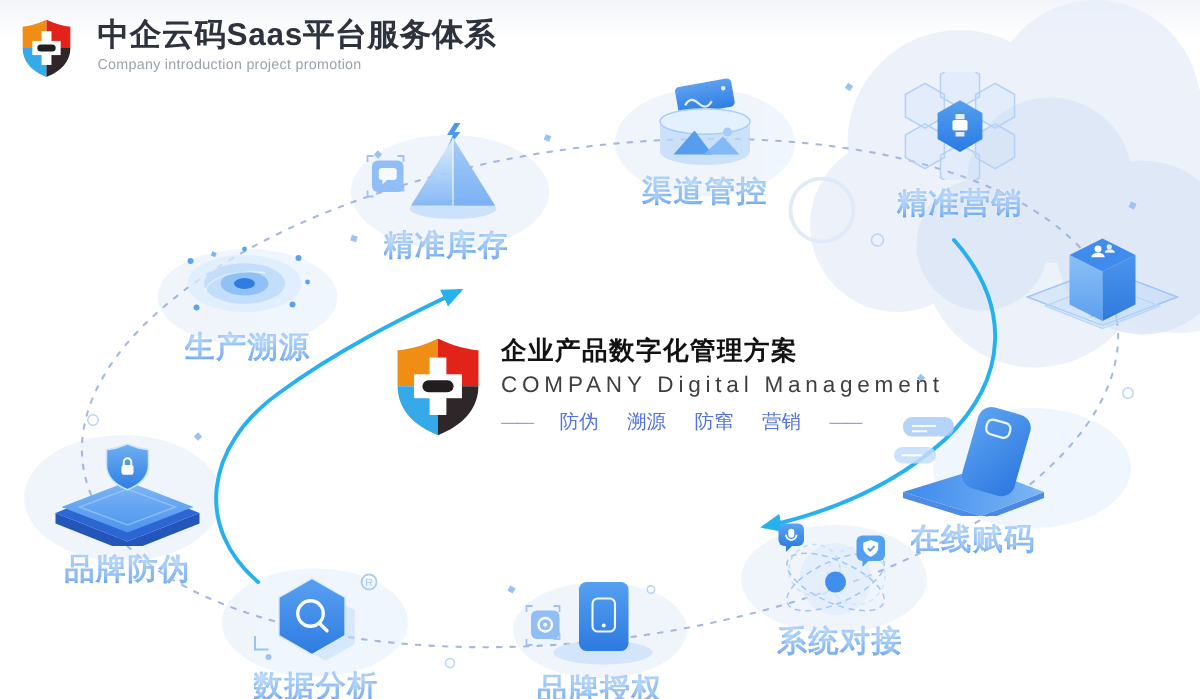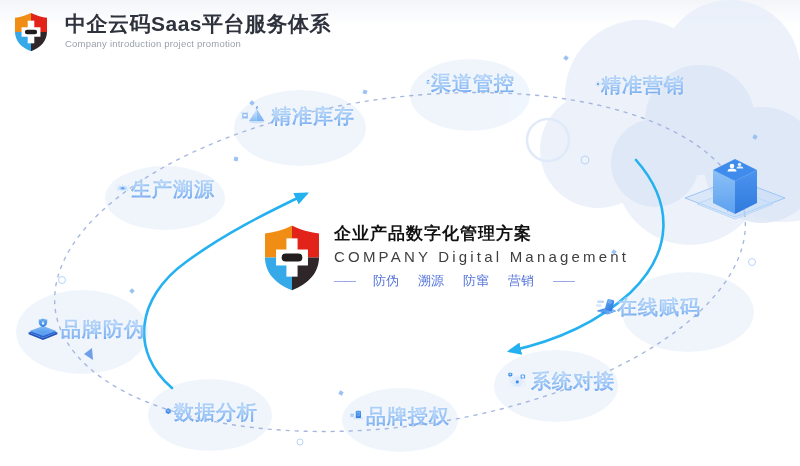--- a/index.html
+++ b/index.html
@@ -12,21 +12,21 @@
   .header{position:absolute;left:14px;top:12px;display:flex;gap:17px;align-items:flex-start;}
   .header h1{margin:0;font-size:21px;font-weight:bold;color:#2d323c;letter-spacing:.5px;line-height:1.15;}
   .header .sub{margin-top:2px;font-size:9.5px;color:#9ba2ac;letter-spacing:.2px;}
   
   .center-block{position:absolute;left:263px;top:224px;display:flex;gap:13px;align-items:flex-start;}
   .center-text h2{margin:0;font-size:17px;font-weight:800;color:#121212;letter-spacing:1px;line-height:1.15;}
   .center-sub{margin-top:4px;font-size:15px;color:#3f3f3f;letter-spacing:3.2px;font-weight:500;}
   .tagline{margin-top:7px;display:flex;align-items:center;gap:19px;font-size:13px;color:#5473da;}
   .tagline .dash{color:#8fa0e4;letter-spacing:-2px;font-size:12px;}
   
-  .node{position:absolute;display:flex;align-items:center;}
+  .node{position:absolute;display:flex;flex-direction:column;align-items:center;}
   .node-icon{display:block;}
   .node-label{margin-top:2px;font-size:20px;font-weight:bold;letter-spacing:1px;text-align:center;white-space:nowrap;
     color:#5c9df0;
     background:linear-gradient(180deg,#a6cdf7 0%,#5fa2f1 55%,#3e86ea 100%);
     -webkit-background-clip:text;background-clip:text;
     -webkit-text-fill-color:transparent;
     text-shadow:0 0 3px rgba(255,255,255,.55);}
 </style>
 </head>
 <body>

